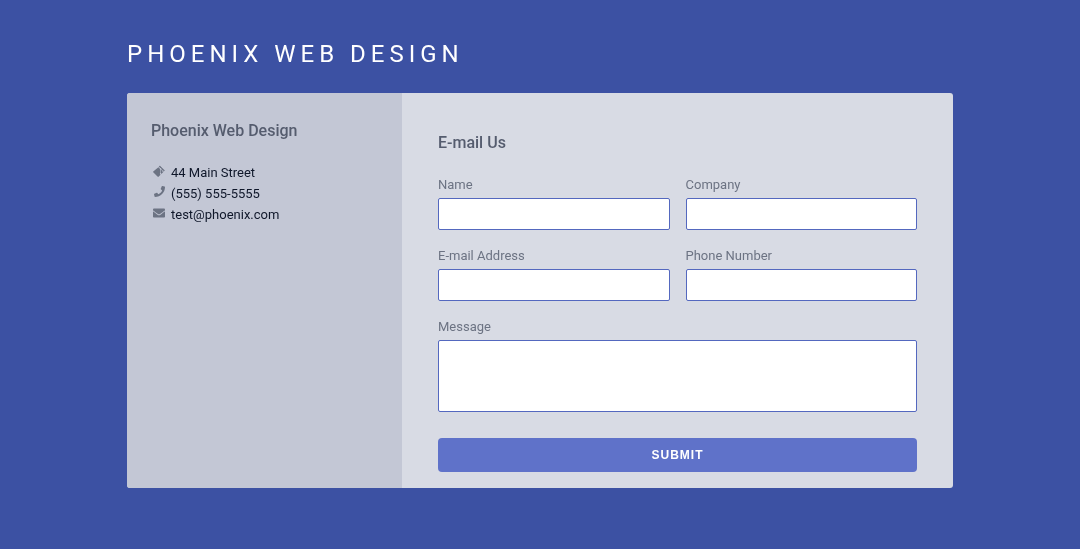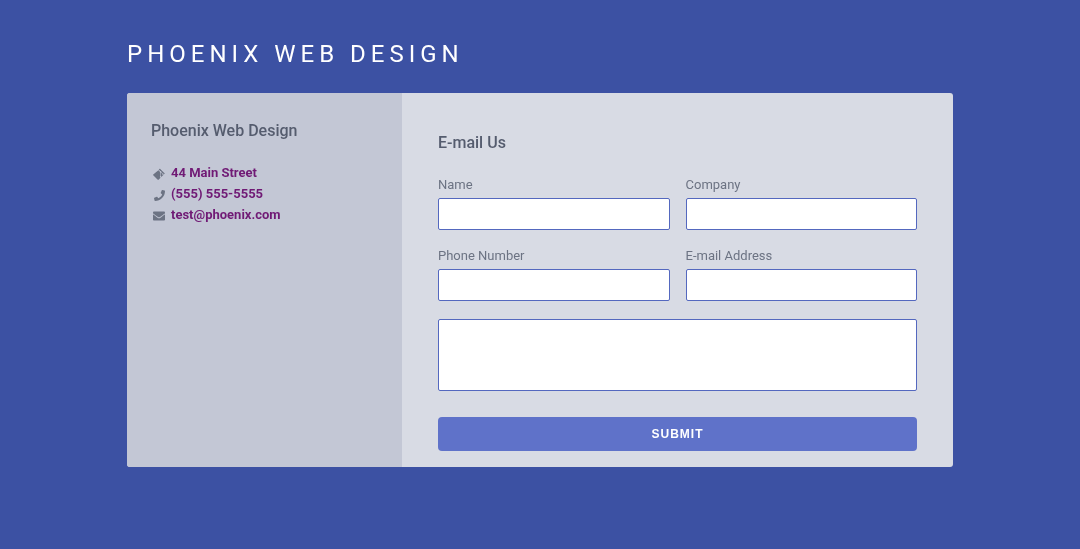--- a/index.html
+++ b/index.html
@@ -36,25 +36,24 @@
       padding: 28px 24px;
     }
     .sidebar-title {
       font-size: 16px;
       color: #555c6e;
       font-weight: 500;
       margin-bottom: 25px;
     }
     .contact-line {
       display: flex;
-      align-items: flex-end;
+      align-items: flex-start;
       font-size: 13px;
-      color: #701a75;
+      color: #0f172a;
       margin-bottom: 6px;
-      font-weight: bold;
     }
     .contact-line .icon {
       width: 16px;
       display: inline-flex;
       justify-content: center;
       margin-right: 4px;
     }
     .contact-line svg {
       fill: #6c7383;
     }
@@ -171,31 +170,32 @@
           <input type="text" class="form-input" style="">
         </div>
         <div class="form-group">
           <label class="form-label">Company</label>
           <input type="text" class="form-input" style="">
         </div>
       </div>
       
       <div class="form-row">
         <div class="form-group">
+          <label class="form-label">E-mail Address</label>
+          <input type="text" class="form-input" style="">
+        </div>
+        <div class="form-group">
           <label class="form-label">Phone Number</label>
-          <input type="text" class="form-input" style="">
-        </div>
-        <div class="form-group">
-          <label class="form-label">E-mail Address</label>
           <input type="text" class="form-input" style="">
         </div>
       </div>
       
       <div class="form-row">
         <div class="form-group-full">
+          <label class="form-label">Message</label>
           <textarea class="form-textarea" style=""></textarea>
         </div>
       </div>
       
       <button class="submit-button">SUBMIT</button>
     </div>
 
   </div>
 </div>
 

